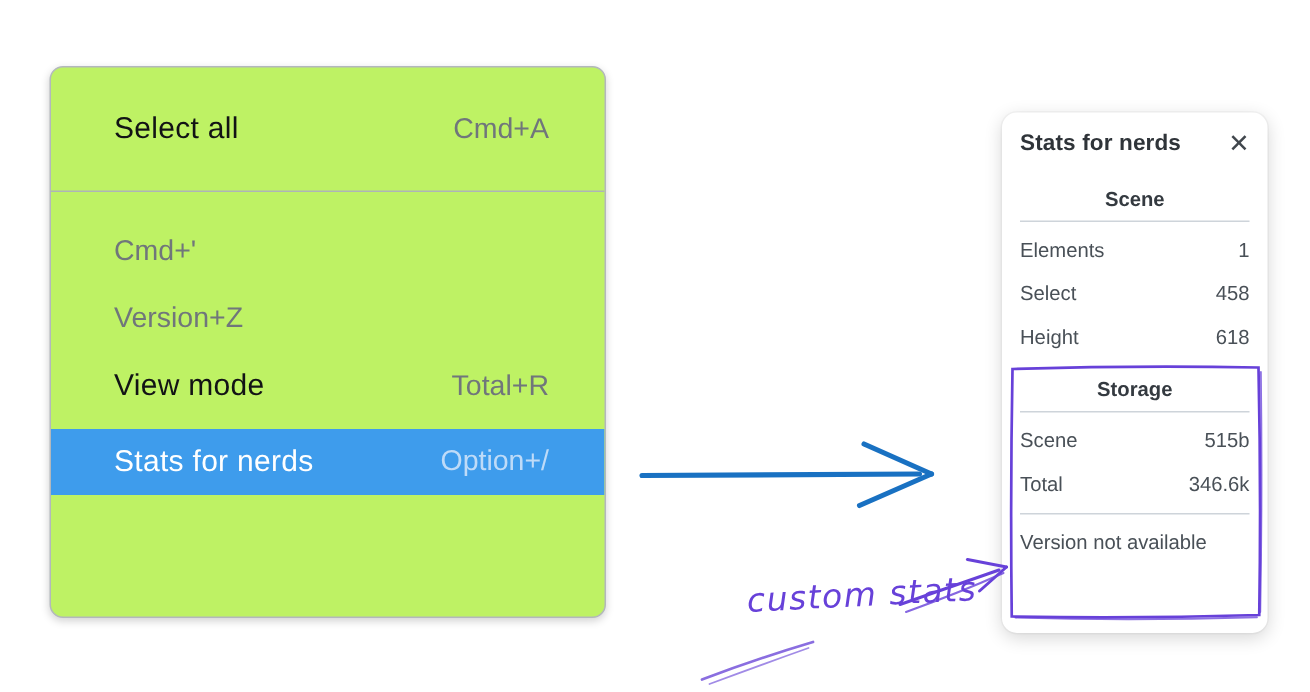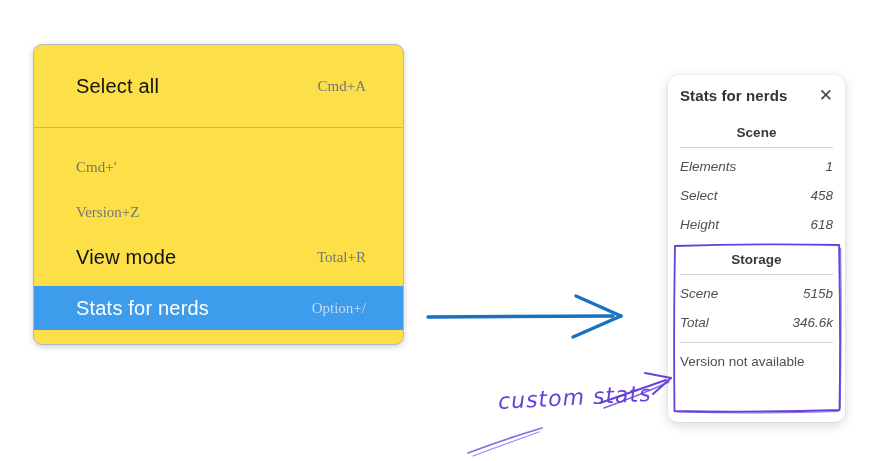--- a/index.html
+++ b/index.html
@@ -4,37 +4,37 @@
 <style>
   html,body{margin:0;padding:0;}
   body{
     width:873px;height:461px;position:relative;overflow:hidden;
     background:#ffffff;
     font-family:"Liberation Sans", sans-serif;
   }
 
   
   .menu{
-    position:absolute;left:33px;top:44px;width:371px;height:301px;
+    position:absolute;left:33px;top:44px;width:371px;height:368px;
     box-sizing:border-box;
-    background:#fde047;
+    background:#bef264;
     border:1px solid #b3b8bc;
     border-radius:9px;
     box-shadow:0 2px 6px rgba(0,0,0,.18);
     overflow:hidden;
   }
   .menu-section-top{padding-top:19px;padding-bottom:18px;}
   .menu-section-main{padding-top:17px;}
   .menu-divider{height:1px;background:#aeb4b8;width:100%;}
   .menu-item{
     height:45px;display:flex;align-items:center;justify-content:space-between;
     padding:0 37px 0 42px;cursor:default;
   }
   .mi-label{font-size:20px;color:#121315;letter-spacing:.2px;}
-  .mi-shortcut{font-size:15px;color:#70767b;font-family:Liberation Serif, serif;}
+  .mi-shortcut{font-size:19px;color:#70767b;}
   .menu-item.selected{background:#3e9cec;margin-top:6px;height:44px;}
   .menu-item.selected .mi-label{color:#ffffff;}
   .menu-item.selected .mi-shortcut{color:#bedbf8;}
 
   
   .stats-panel{
     position:absolute;left:668px;top:75px;width:177px;height:347px;
     box-sizing:border-box;
     background:#ffffff;border-radius:10px;
     box-shadow:0 3px 12px rgba(0,0,0,.16), 0 0 0 1px rgba(0,0,0,.03);
@@ -47,21 +47,21 @@
     border:none;background:none;padding:0;cursor:pointer;
     font-size:17px;line-height:17px;color:#41474d;font-weight:normal;
   }
   .sp-heading{
     text-align:center;font-weight:bold;font-size:13.5px;color:#343a40;
     margin-top:10px;line-height:18px;
   }
   .sp-rule{height:1px;background:#ced4da;margin:5px 0 4px;}
   .sp-row{
     display:flex;align-items:center;justify-content:space-between;
-    height:29px;font-size:13.5px;color:#495057;font-style:italic;
+    height:29px;font-size:13.5px;color:#495057;
   }
   .sp-note{font-size:13.5px;color:#495057;padding-top:7px;}
   .sp-group2 .sp-heading{margin-top:12px;}
 
   
   .overlay{position:absolute;left:0;top:0;width:873px;height:461px;pointer-events:none;}
   .handwriting{
     position:absolute;left:498px;top:389px;
     font-family:"DejaVu Sans", sans-serif;font-style:italic;
     font-size:22px;color:#6741d9;letter-spacing:1px;

